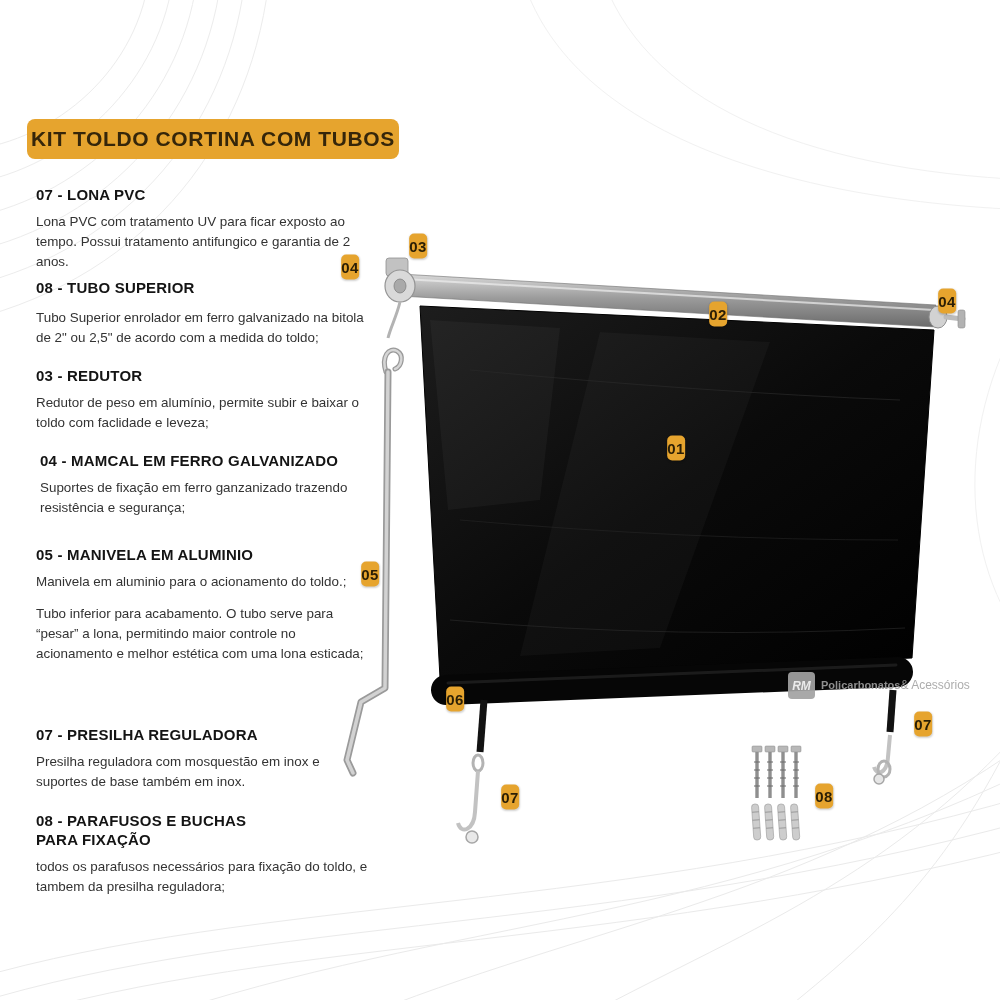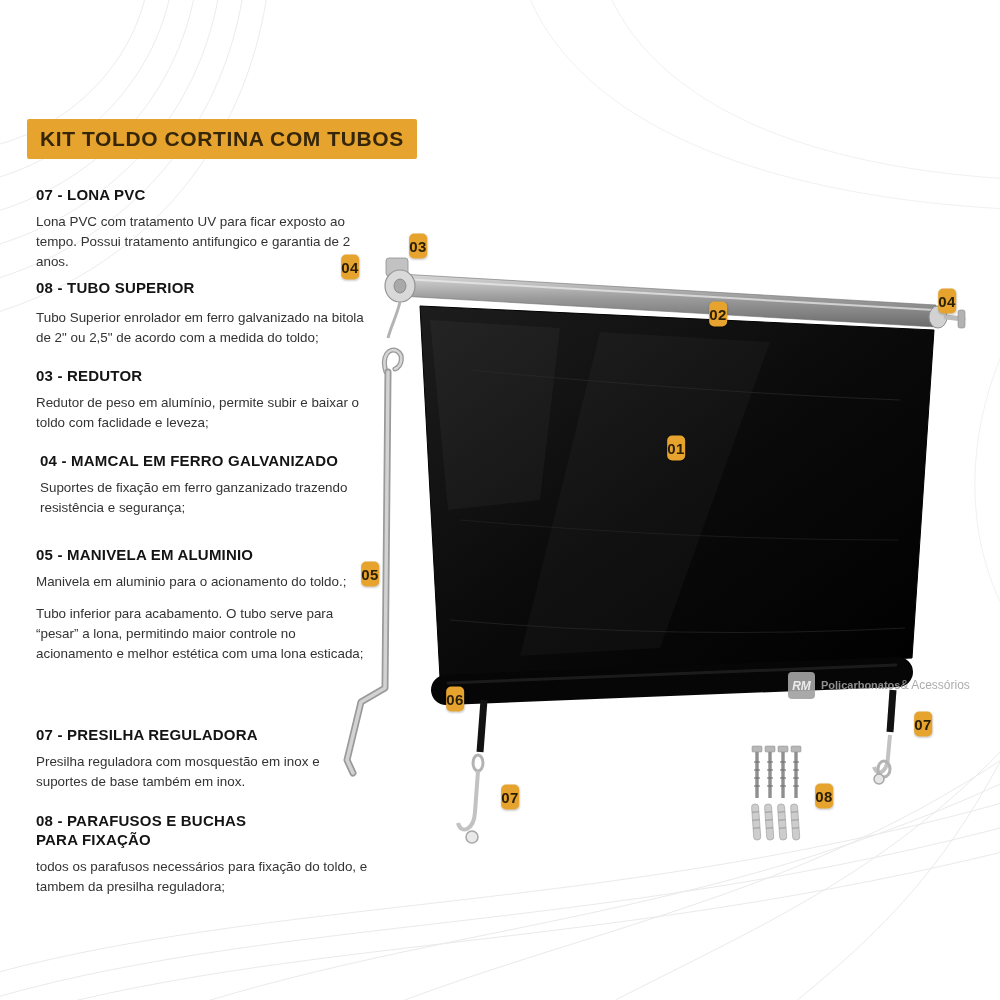--- a/index.html
+++ b/index.html
@@ -10,21 +10,21 @@
   html,body{margin:0;padding:0;background:#fff;}
   body{font-family:"Liberation Sans",sans-serif;}
   .page{
     position:relative;width:1000px;height:1000px;background:#fff;overflow:hidden;
   }
   .bg-curves{position:absolute;inset:0;z-index:0;}
   .title-badge{
     position:absolute;left:27px;top:119px;z-index:4;
     background:var(--accent);color:#35260A;
     font-size:21px;font-weight:600;letter-spacing:.6px;
-    padding:8px 13px;border-radius:2px;white-space:nowrap;
+    padding:8px 4px;border-radius:8px;white-space:nowrap;
   }
   .parts-col{position:absolute;left:0;top:0;z-index:3;}
   .part{position:absolute;left:36px;width:338px;}
   .part h3{
     margin:0 0 7px 0;font-size:15px;font-weight:700;color:#141414;letter-spacing:.2px;line-height:1.25;
   }
   .part p{
     margin:0;font-size:13.4px;color:#333;line-height:1.5;
   }
   .part.narrow-head h3{max-width:250px;}

